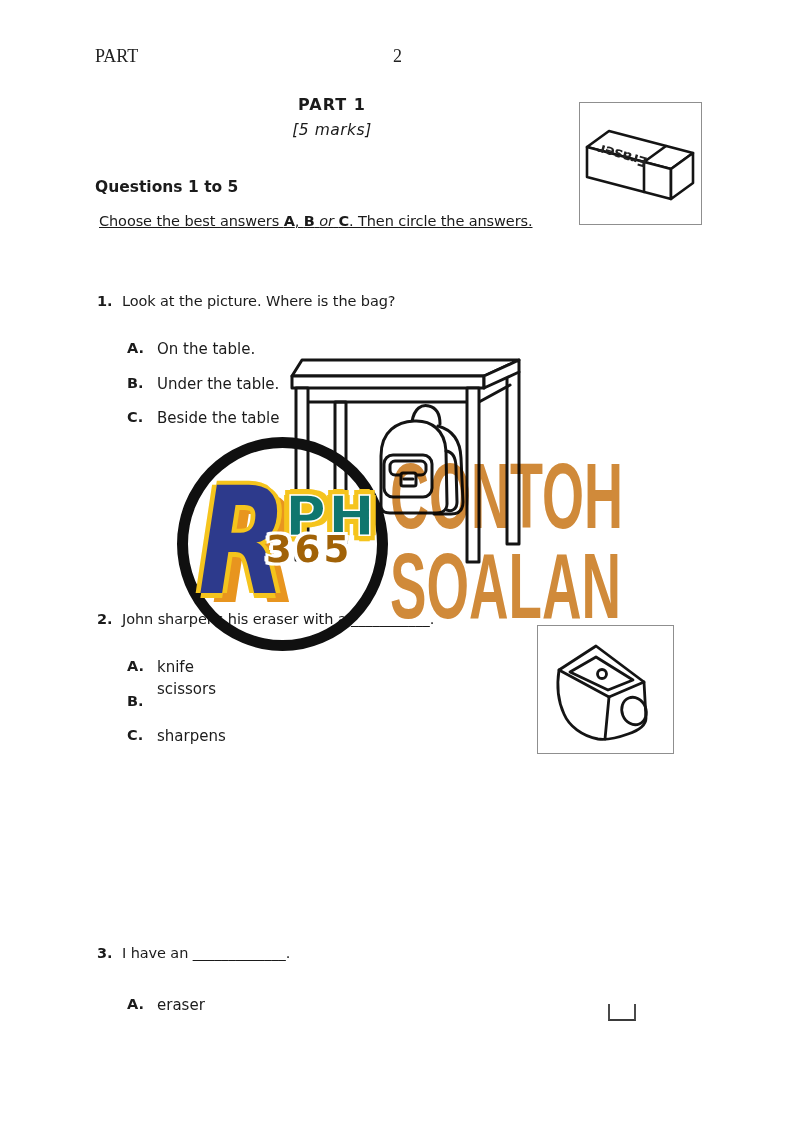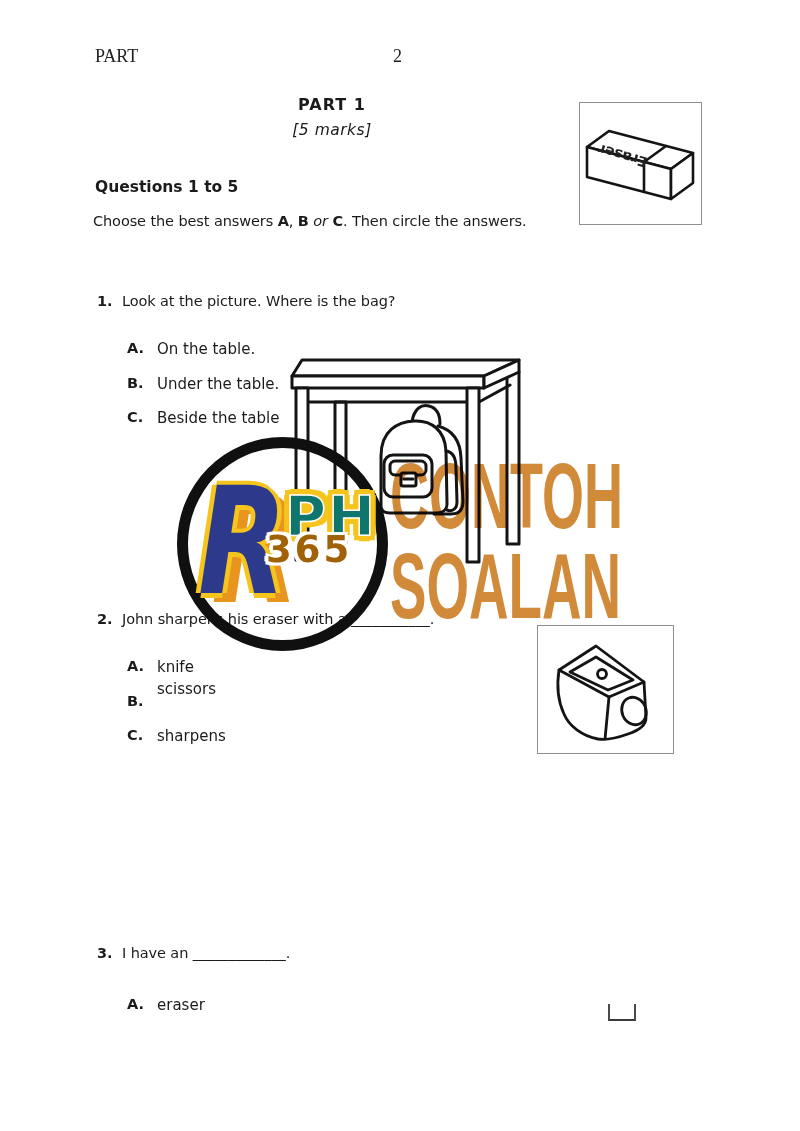--- a/index.html
+++ b/index.html
@@ -70,21 +70,21 @@
         <path d="M5 30 L89 52 L89 82 L5 60 Z"></path>
         <path d="M89 52 L111 36 L111 66 L89 82 Z"></path>
         <path d="M62 45 L84 29" fill="none"></path>
         <path d="M62 45 L62 75" fill="none"></path>
         <text transform="translate(42,34) rotate(196)" text-anchor="middle" font-size="14" font-weight="bold" fill="#222" stroke="none" font-family="DejaVu Sans, sans-serif">Eraser</text>
       </g>
     </svg>
   </div>
 
   <div class="abs qhead" style="left:95px;top:178px;">Questions 1 to 5</div>
-  <div class="abs instr" style="left:93px;top:213px;white-space:pre;"><span>Choose the best answers </span><span class="seg-b">A</span><span>, </span><span class="seg-b">B</span><span> </span><span class="seg-i">or</span><span> </span><span class="seg-b">C</span><span>. Then circle the answers.</span></div>
+  <div class="abs instr" style="left:99px;top:213px;white-space:pre;text-decoration:underline;"><span>Choose the best answers </span><span class="seg-b">A</span><span>, </span><span class="seg-b">B</span><span> </span><span class="seg-i">or</span><span> </span><span class="seg-b">C</span><span>. Then circle the answers.</span></div>
 
   <div class="abs qnum" style="left:97px;top:293px;">1.</div>
   <div class="abs qtext" style="left:122px;top:293px;">Look at the picture. Where is the bag?</div>
   <div class="abs optletter" style="left:127px;top:340px;">A.</div>
   <div class="abs opttext" style="left:157px;top:340px;">On the table.</div>
   <div class="abs optletter" style="left:127px;top:375px;">B.</div>
   <div class="abs opttext" style="left:157px;top:375px;">Under the table.</div>
   <div class="abs optletter" style="left:127px;top:409px;">C.</div>
   <div class="abs opttext" style="left:157px;top:409px;">Beside the table</div>
 

